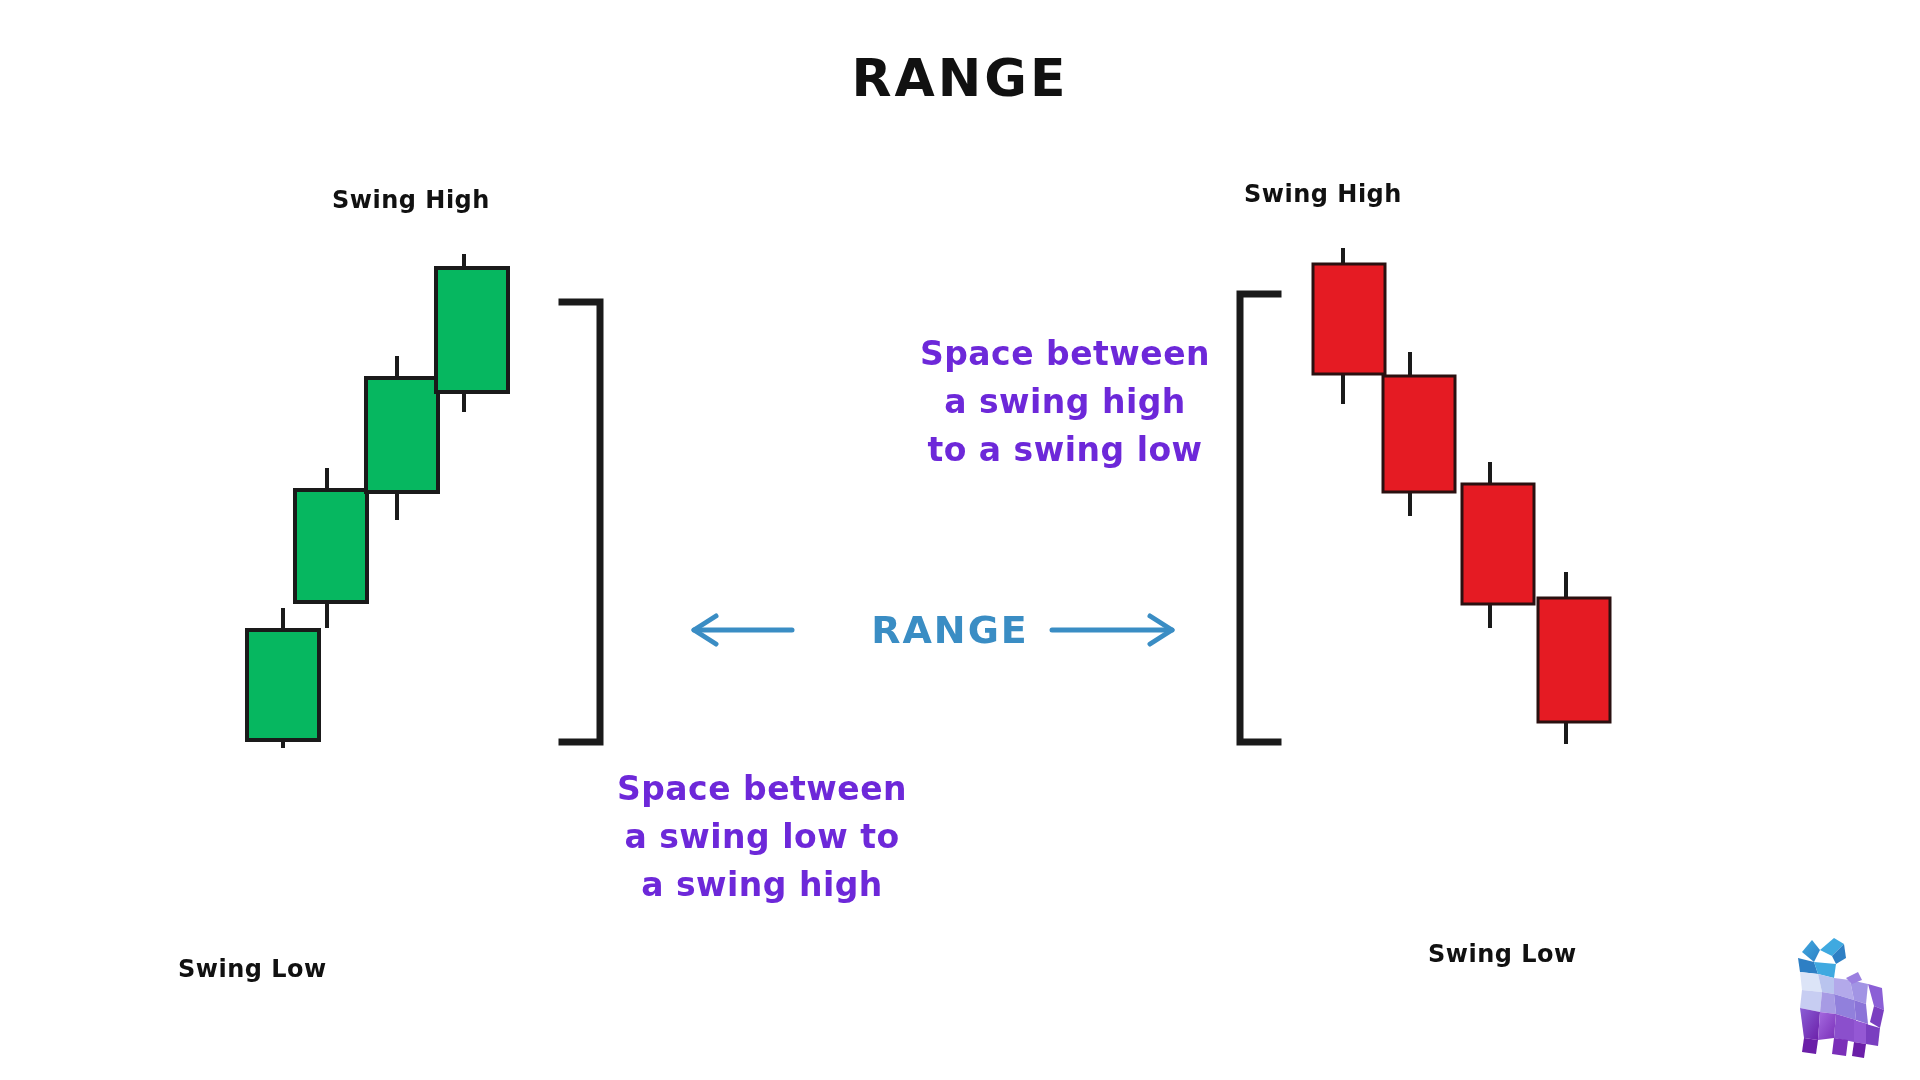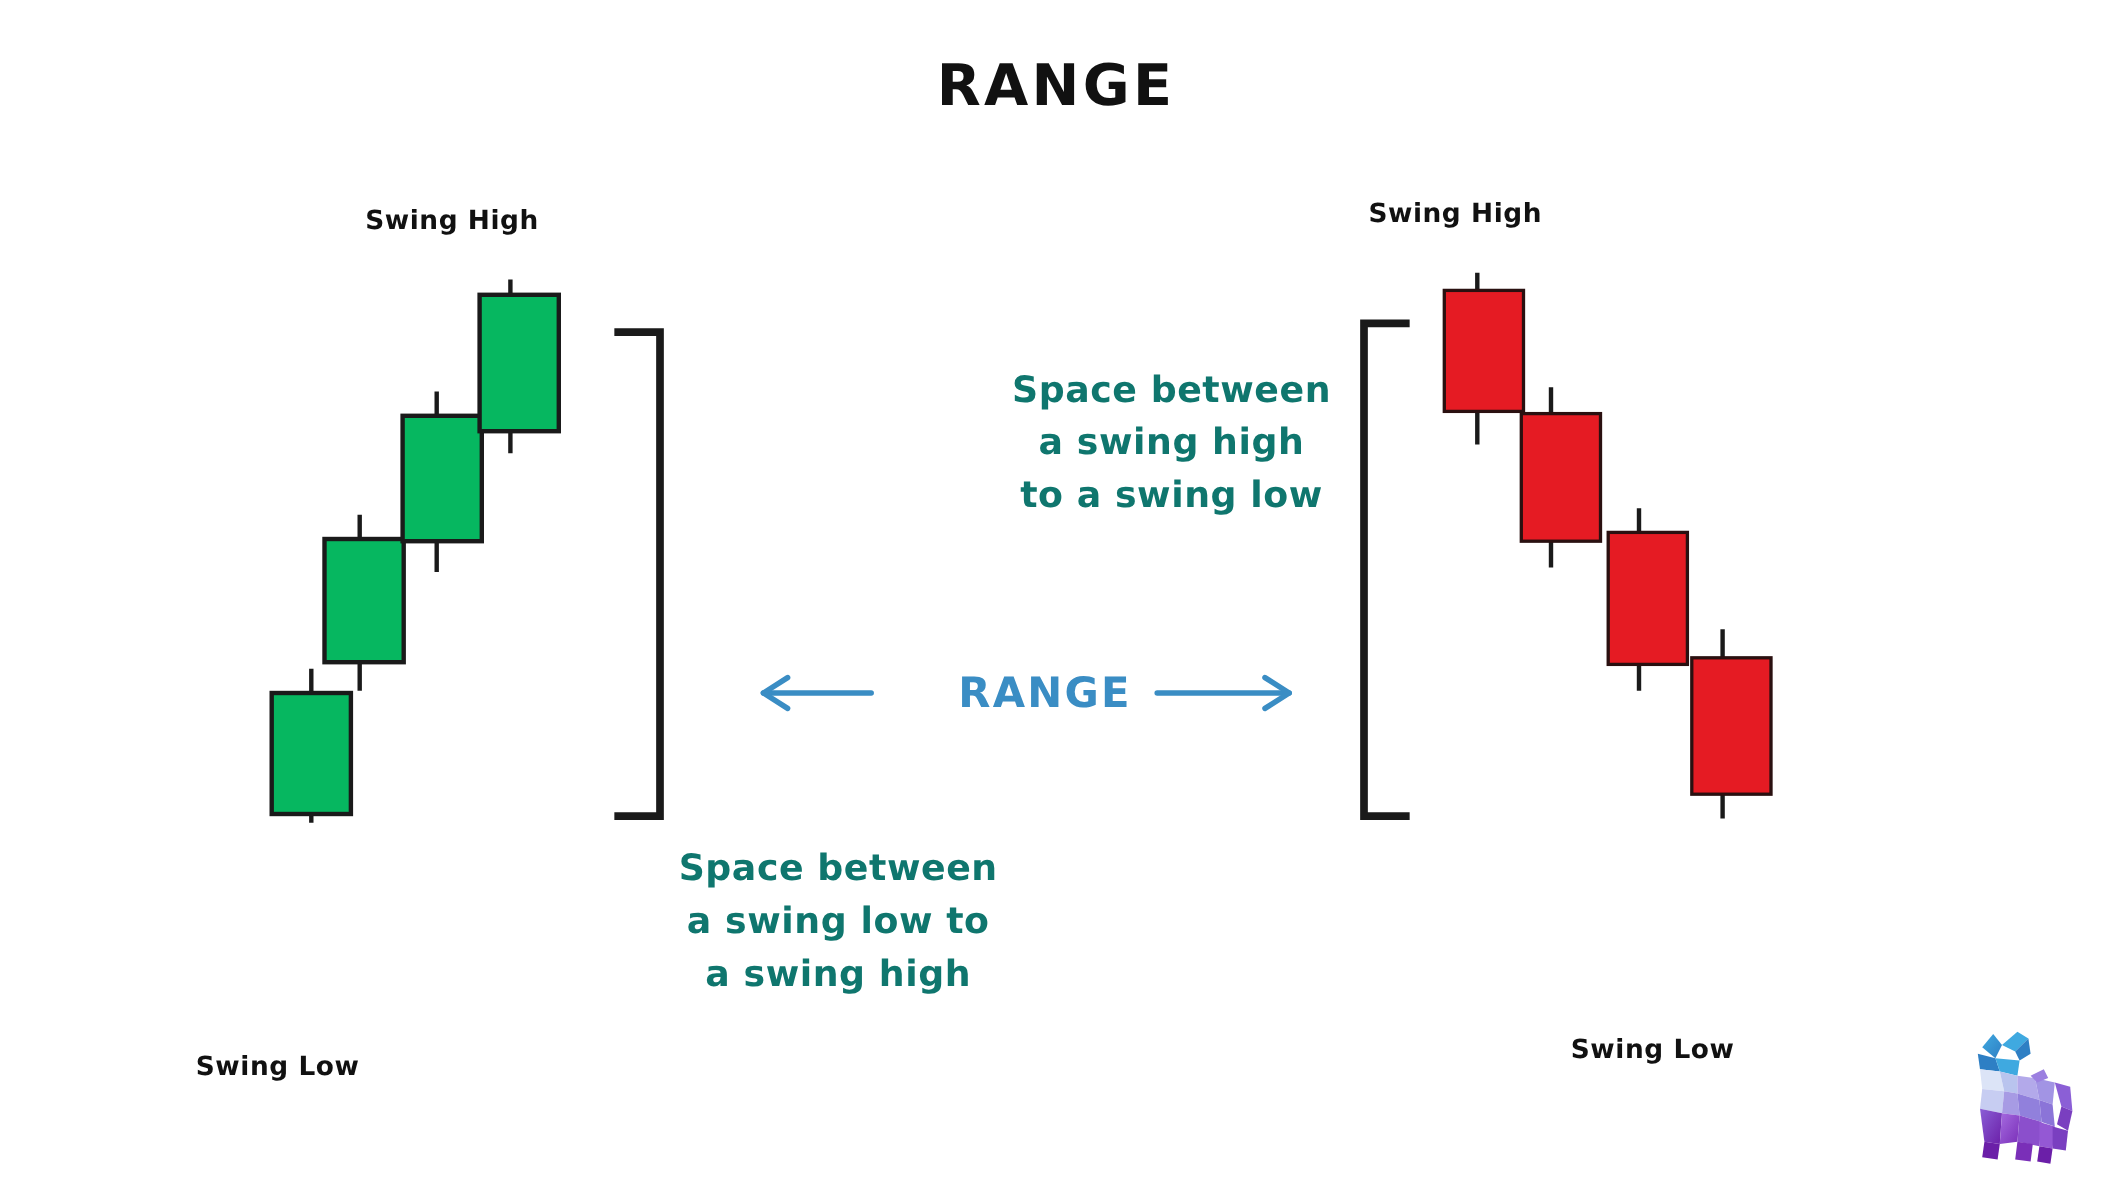--- a/index.html
+++ b/index.html
@@ -8,21 +8,21 @@
 
   .hand{font-family:"DejaVu Sans",sans-serif;font-weight:700;color:#111111;letter-spacing:0.5px;}
 
   #title{
     position:absolute;left:0;top:48px;width:1920px;
     text-align:center;font-size:52px;letter-spacing:3px;color:#111;
   }
 
   .lbl{position:absolute;font-size:24px;color:#111;white-space:nowrap;}
 
-  .para{position:absolute;font-size:33px;line-height:1.46;color:#0f766e;text-align:center;white-space:pre-line;}
+  .para{position:absolute;font-size:33px;line-height:1.46;color:#6d28d9;text-align:center;white-space:pre-line;}
 
   #rangeWord{
     position:absolute;font-size:38px;color:#3A8DC4;letter-spacing:2px;
     left:840px;top:608px;width:220px;text-align:center;
   }
 
   svg.layer{position:absolute;left:0;top:0;width:1920px;height:1080px;pointer-events:none;}
 
   #logo{position:absolute;left:1788px;top:928px;width:120px;height:132px;}
 </style>

